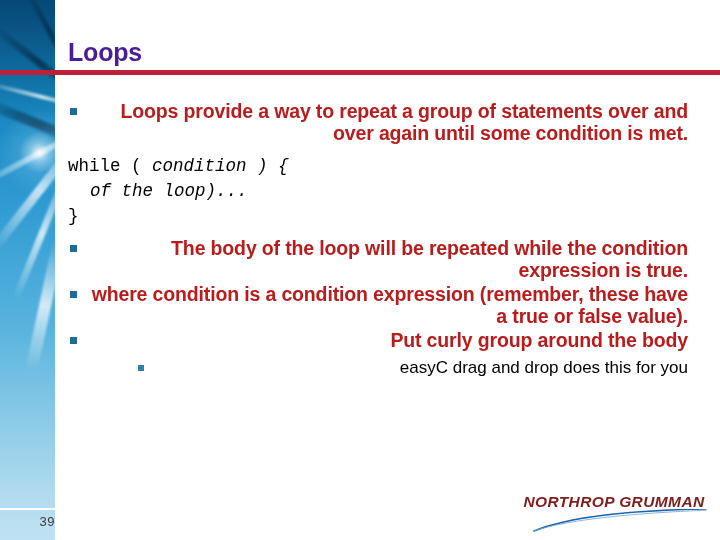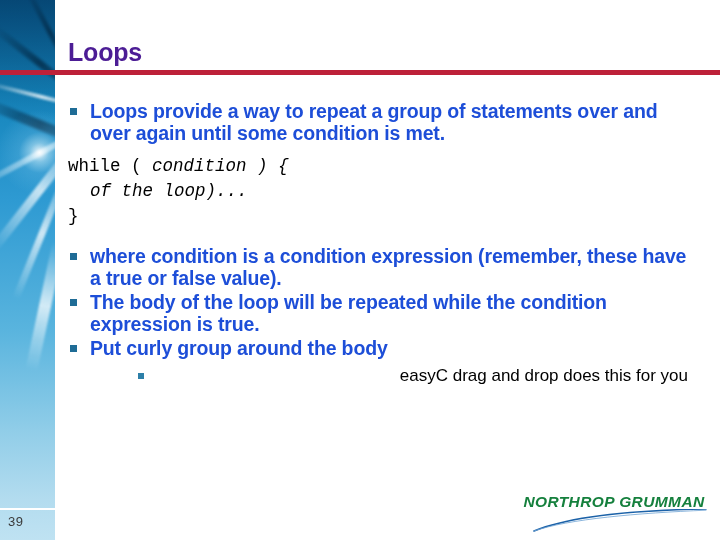--- a/index.html
+++ b/index.html
@@ -73,24 +73,24 @@
   #page-number-sep {
     position: absolute;
     left: 0;
     top: 508px;
     width: 55px;
     height: 2px;
     background: #ffffff;
   }
   #page-number {
     position: absolute;
-    left: 8px;
+    left: 0;
     top: 514px;
     width: 55px;
-    text-align: left;
+    text-align: right;
     font-size: 13px;
     color: #3b3b3b;
     font-family: "Liberation Sans", sans-serif;
     letter-spacing: .5px;
   }
 
   
   #title {
     position: absolute;
     left: 68px;
@@ -129,23 +129,24 @@
     left: 2px;
     top: 8px;
     width: 7px;
     height: 7px;
     background: #1f6c96;
   }
   .bullet-row .text {
     display: block;
     font-size: 19.5px;
     font-weight: bold;
-    color: #1d4ed8;
+    color: #b91c1c;
     line-height: 22px;
     letter-spacing: -0.15px;
+    text-align: right;
   }
 
   
   .subbullet-row {
     position: relative;
     display: block;
     padding-left: 92px;
     margin-top: 6px;
     text-align: right;
   }
@@ -175,21 +176,21 @@
     font-weight: normal;
   }
   .code-line.indent {
     padding-left: 22px;
   }
   .code-ital {
     font-style: italic;
   }
   #code-block {
     margin-top: 10px;
-    margin-bottom: 16px;
+    margin-bottom: 8px;
   }
   #after-code {
     margin-top: 4px;
   }
 
   
   #logo {
     position: absolute;
     left: 518px;
     top: 493px;
@@ -199,21 +200,21 @@
   #logo-text {
     position: absolute;
     left: 0;
     top: 0;
     width: 192px;
     text-align: center;
     font-family: "Liberation Sans", sans-serif;
     font-style: italic;
     font-weight: bold;
     font-size: 15.5px;
-    color: #15803d;
+    color: #7f1d1d;
     letter-spacing: .4px;
     white-space: nowrap;
   }
   #logo-swoosh {
     position: absolute;
     left: 0;
     top: 16px;
     width: 192px;
     height: 24px;
   }
@@ -254,26 +255,26 @@
 
     <div id="code-block">
       <div class="code-line"><span>while ( </span><span class="code-ital">condition ) {</span></div>
       <div class="code-line indent code-ital">of the loop)...</div>
       <div class="code-line">}</div>
     </div>
 
     <div id="after-code">
       <div class="bullet-row">
         <span class="marker"></span>
+        <span class="text">The body of the loop will be repeated while the condition expression is true.</span>
+      </div>
+
+      <div class="bullet-row">
+        <span class="marker"></span>
         <span class="text">where condition is a condition expression (remember, these have a true or false value).</span>
-      </div>
-
-      <div class="bullet-row">
-        <span class="marker"></span>
-        <span class="text">The body of the loop will be repeated while the condition expression is true.</span>
       </div>
 
       <div class="bullet-row">
         <span class="marker"></span>
         <span class="text">Put curly group around the body</span>
       </div>
 
       <div class="subbullet-row">
         <span class="marker"></span>
         <span class="text">easyC drag and drop does this for you</span>

